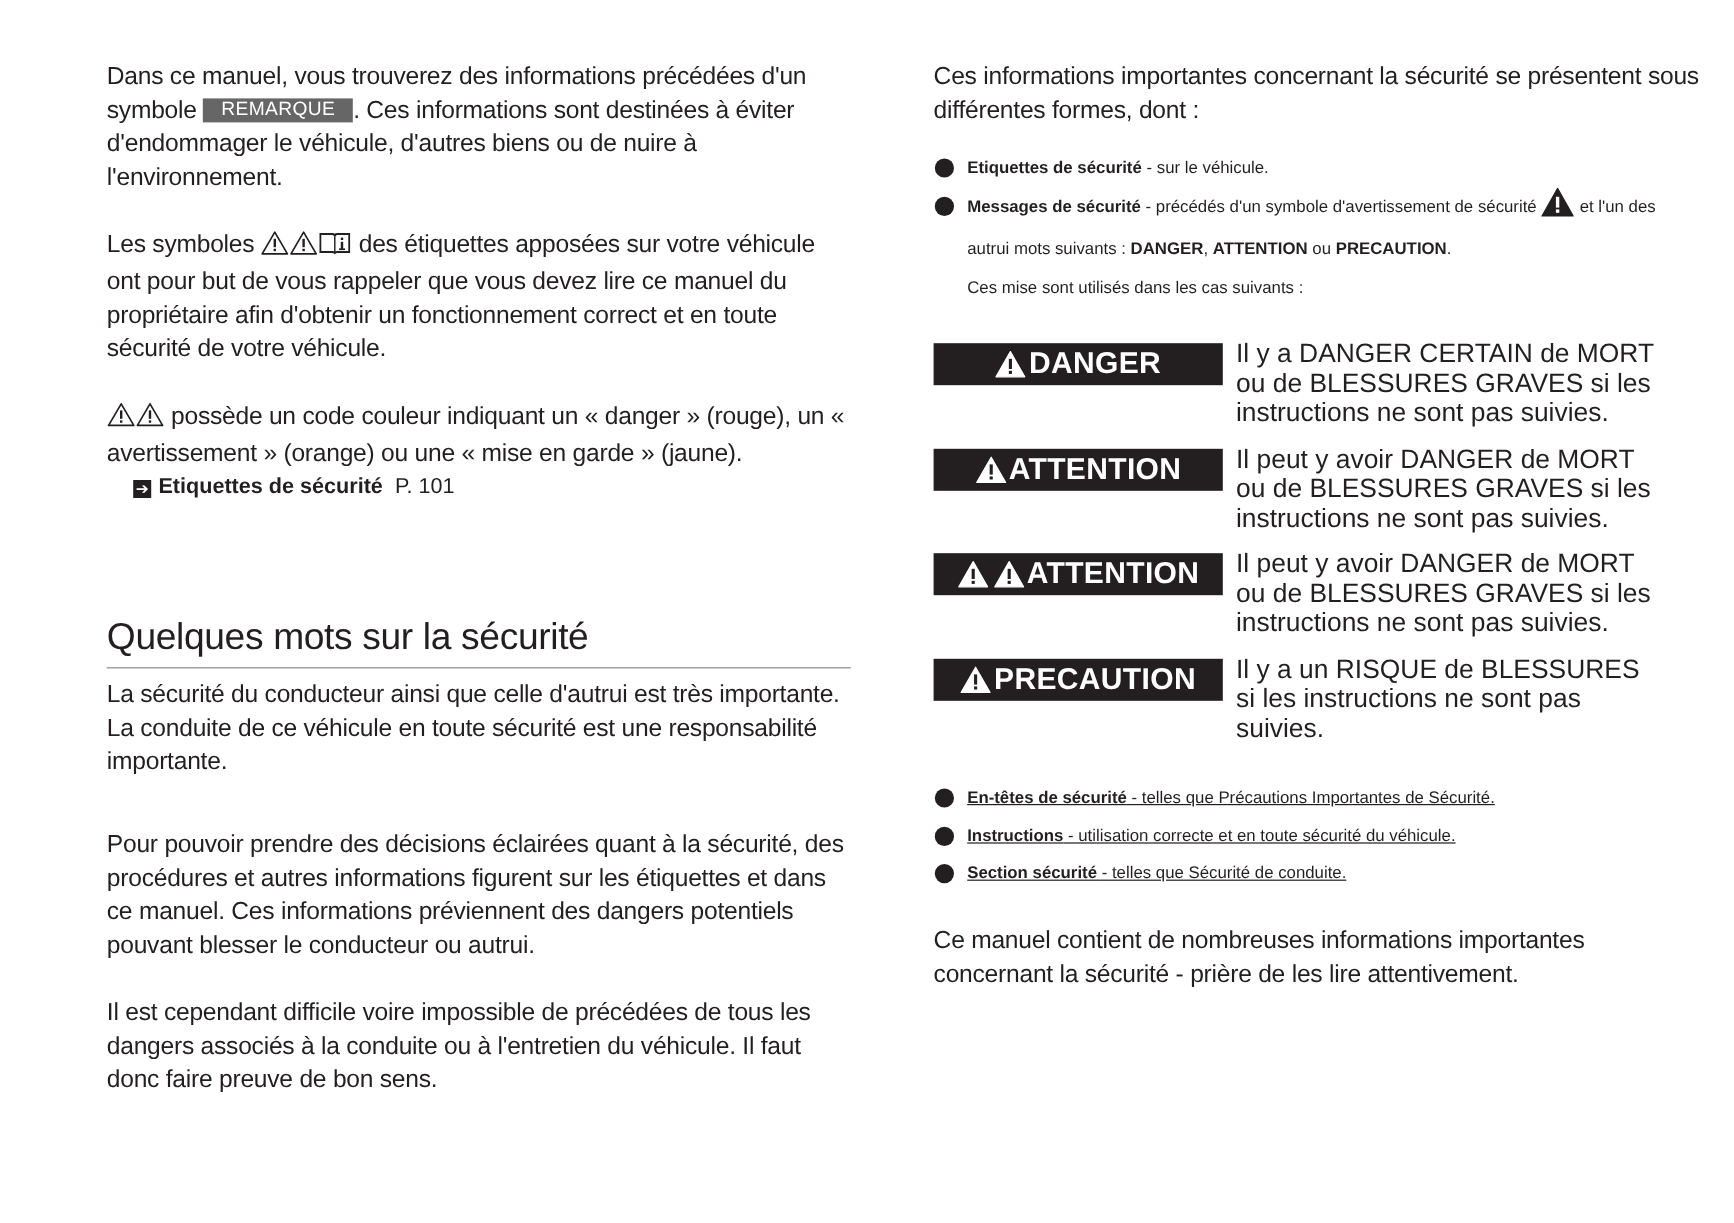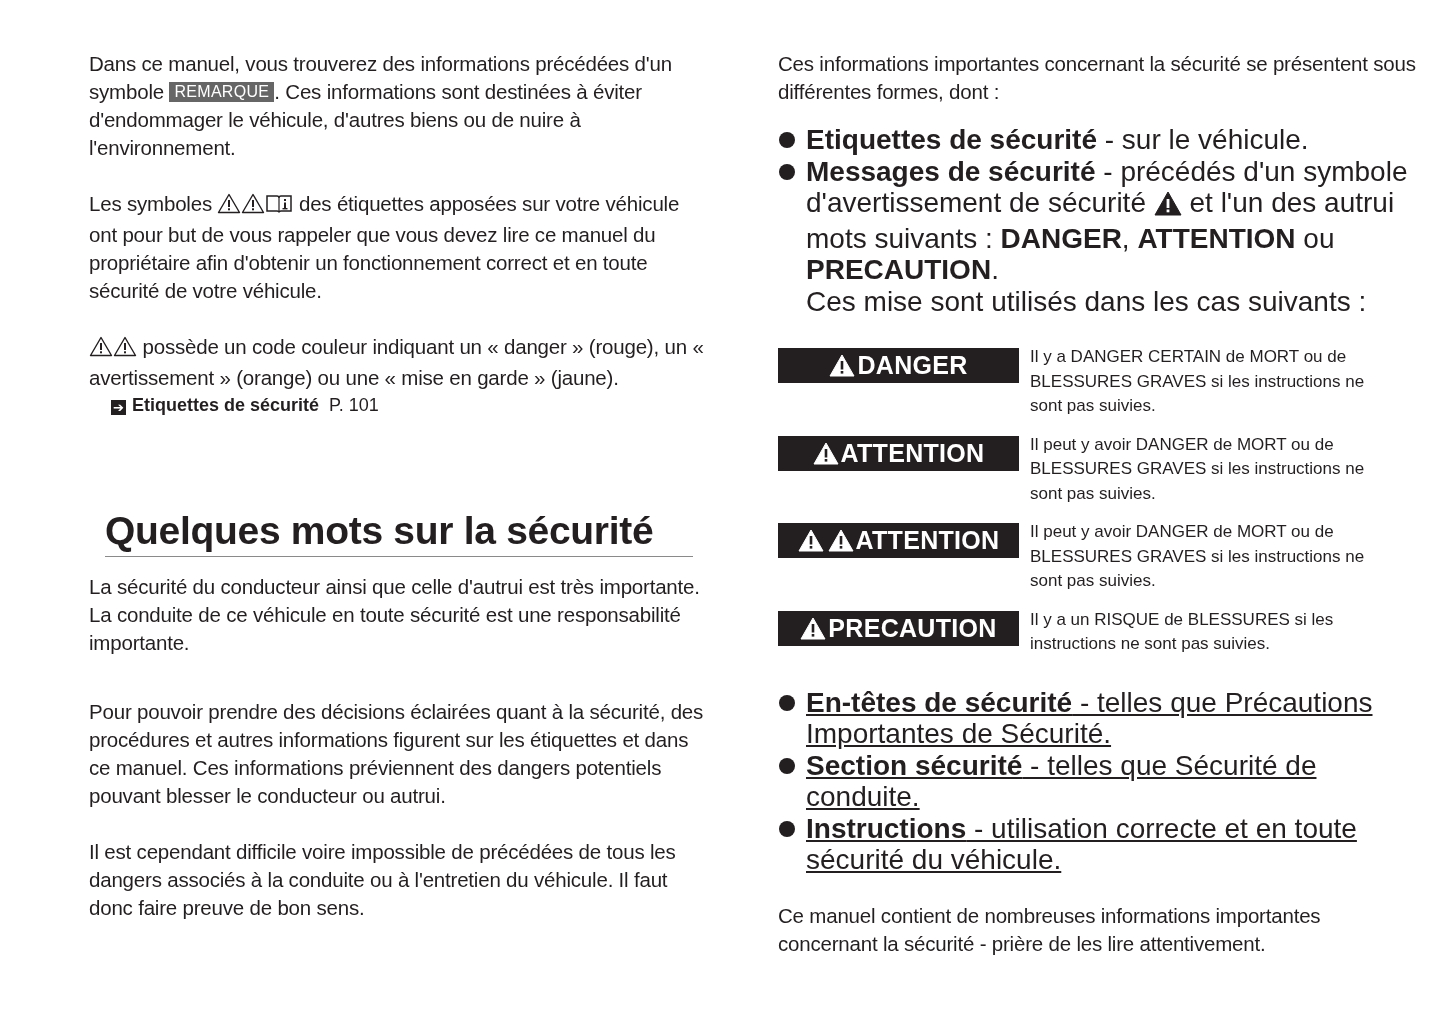--- a/index.html
+++ b/index.html
@@ -7,52 +7,52 @@
     width: 1445px; height: 1019px; position: relative; overflow: hidden;
     font-family: "Liberation Sans", "DejaVu Sans", sans-serif;
     color: #231f20;
   }
   .col { position: absolute; top: 50px; }
   .col-left { left: 89px; width: 620px; }
   .col-right { left: 778px; width: 640px; }
   p { margin: 0; font-size: 20.5px; line-height: 28px; letter-spacing: -0.2px; }
   .remarque {
     display: inline-block; background: #666666; color: #ffffff;
-    font-size: 16px; line-height: 20px; padding: 0 5px; letter-spacing: 0.3px;
+    font-size: 16px; line-height: 20px; padding: 0 15px; letter-spacing: 0.3px;
     vertical-align: 2px;
   }
   .sym { display: inline-block; vertical-align: -3px; }
   .xref { margin-top: 0; margin-left: 22px; font-size: 18px; line-height: 26px; }
   .xref .arrow {
     display: inline-block; width: 15px; height: 15px; background: #231f20; color: #fff;
     font-size: 13px; line-height: 15px; text-align: center; vertical-align: -1px; margin-right: 6px;
     font-weight: bold;
   }
   .xref b { font-weight: bold; }
   h2 {
-    margin: 16px; font-size: 39px; font-weight: bold; line-height: 40px;
+    margin: 0; font-size: 31px; font-weight: normal; line-height: 40px;
     letter-spacing: -0.3px; padding-bottom: 5px; border-bottom: 1.5px solid #8a8a8a;
   }
   ul.bullets { list-style: none; margin: 0; padding: 0; }
   ul.bullets li {
-    position: relative; padding-left: 28px; font-size: 28px; line-height: 31.5px;
+    position: relative; padding-left: 28px; font-size: 14px; line-height: 31.5px;
   }
   ul.bullets li::before {
     content: ""; position: absolute; left: 1px; top: 8px; width: 16px; height: 16px;
     border-radius: 50%; background: #231f20;
   }
   b { font-weight: bold; }
   .sig-row { display: flex; align-items: flex-start; margin-bottom: 14px; }
   .sig-label {
     width: 241px; height: 35px; background: #231f20; color: #ffffff; flex: 0 0 auto;
     display: flex; align-items: center; justify-content: center;
     font-weight: bold; font-size: 25px; letter-spacing: 0.3px; margin-top: 3px;
   }
   .sig-label svg { margin-right: 2px; }
-  .sig-text { margin-left: 11px; font-size: 17px; line-height: 24.5px; width: 350px; }
+  .sig-text { margin-left: 11px; font-size: 22px; line-height: 24.5px; width: 350px; }
   .tri-inline { display: inline-block; vertical-align: -4px; }
 </style>
 </head>
 <body>
 
 <div class="col col-left">
 
   <p style="margin-bottom:28px;">
     <span>Dans ce manuel, vous trouverez des informations précédées d'un symbole </span><span class="remarque">REMARQUE</span><span>. Ces informations sont destinées à éviter d'endommager le véhicule, d'autres biens ou de nuire à l'environnement.</span>
   </p>
@@ -184,21 +184,21 @@
       </div>
       <div class="sig-text">Il y a un RISQUE de BLESSURES si les instructions ne sont pas suivies.</div>
     </div>
   </div>
 
   <ul class="bullets" style="margin-top:30px;text-decoration:underline;">
     <li>
       <b>En-têtes de sécurité</b><span> - telles que Précautions Importantes de Sécurité.</span>
     </li>
     <li>
+      <b>Instructions</b><span> - utilisation correcte et en toute sécurité du véhicule.</span>
+    </li>
+    <li>
       <b>Section sécurité</b><span> - telles que Sécurité de conduite.</span>
-    </li>
-    <li>
-      <b>Instructions</b><span> - utilisation correcte et en toute sécurité du véhicule.</span>
     </li>
   </ul>
 
   <p style="margin-top:26px;">Ce manuel contient de nombreuses informations importantes concernant la sécurité - prière de les lire attentivement.</p>
 </div>
 
 </body></html>

